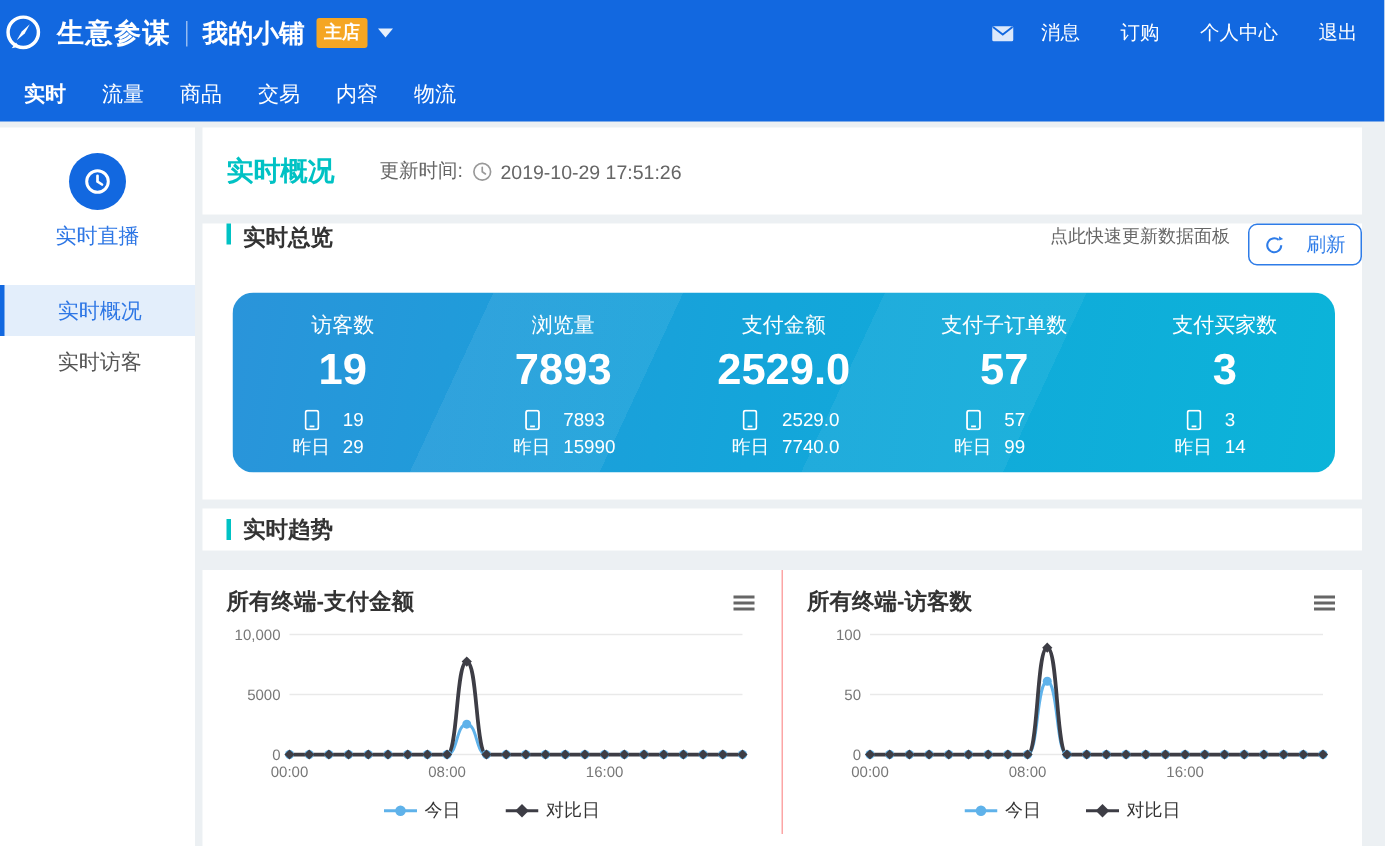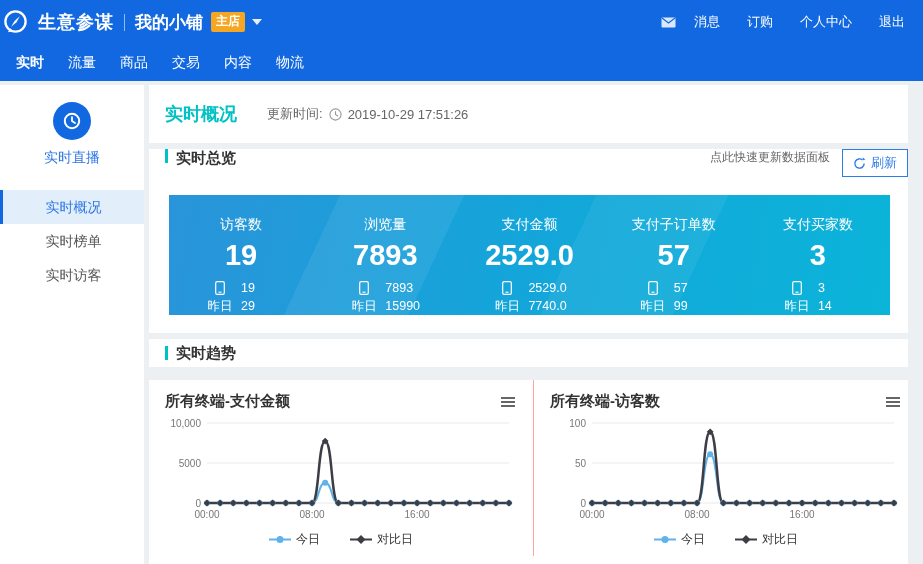--- a/index.html
+++ b/index.html
@@ -16,44 +16,44 @@
   .badge { background:#f5a623; color:#fff; font-size:12px; padding:1px 5px 2px; border-radius:2px; margin-left:8px; font-weight:bold; }
   .chev { width:0; height:0; border-left:5px solid transparent; border-right:5px solid transparent; border-top:6px solid #fff; margin-left:7px; opacity:.9; }
   .hdr-links { margin-left:auto; display:flex; align-items:center; gap:27px; font-size:13px; }
   .hdr-link { display:flex; align-items:center; gap:18px; cursor:pointer; }
   .hdr-row2 { height:37px; display:flex; align-items:center; padding:0 16px; gap:24px; font-size:14px; }
   .nav-item { cursor:pointer; }
   .nav-item.active { font-weight:bold; }
 
   
   .page { display:flex; margin-top:4px; height:479px; }
-  .sidebar { width:144px; background:#fff; margin-right:5px; flex:0 0 auto; padding-top:17px; display:flex; flex-direction:column; align-items:center; }
+  .sidebar { width:130px; background:#fff; margin-right:5px; flex:0 0 auto; padding-top:17px; display:flex; flex-direction:column; align-items:center; }
   .side-ico { width:38px; height:38px; border-radius:50%; background:#1268e0; display:flex; align-items:center; justify-content:center; }
   .side-group { margin-top:9px; color:#2e77e5; font-size:14px; }
   .side-list { margin-top:23px; width:100%; }
   .side-item { height:34px; line-height:34px; text-align:center; font-size:14px; color:#555; border-left:3px solid transparent; cursor:pointer; }
   .side-item.active { background:#e3eefb; color:#2e77e5; border-left-color:#1268e0; }
 
   .main { flex:1; margin-right:15px; display:flex; flex-direction:column; min-width:0; }
   .card { background:#fff; }
 
   
   .t-card { height:58px; display:flex; align-items:center; padding:0 16px; margin-bottom:6px; flex:0 0 auto; }
   .page-title { color:#00c2c4; font-size:18px; font-weight:bold; }
   .upd { margin-left:30px; display:flex; align-items:center; gap:6px; color:#666; font-size:13px; }
 
   
   .ov-card { margin-bottom:6px; padding-bottom:18px; flex:0 0 auto; }
   .sec-row { height:46px; display:flex; align-items:flex-start; padding:0 0 0 16px; }
   .sec-bar { width:3px; height:14px; background:#00c2c4; margin-right:8px; flex:0 0 auto; }
   .sec-title { font-size:15px; font-weight:bold; color:#333; }
   .hint { margin-left:auto; font-size:12px; color:#666; margin-right:12px; }
-  .refresh-btn { display:flex; align-items:center; gap:5px; border:1px solid #2e7ce8; color:#2e7ce8; background:#fff; font-size:13px; padding:4px 10px; border-radius:0; cursor:pointer; }
-
-  .banner { margin:0 18px 0 20px; height:120px; border-radius:0; color:#fff; display:flex; padding-top:21px;
+  .refresh-btn { display:flex; align-items:center; gap:15px; border:1px solid #2e7ce8; color:#2e7ce8; background:#fff; font-size:13px; padding:4px 10px; border-radius:6px; cursor:pointer; }
+
+  .banner { margin:0 18px 0 20px; height:120px; border-radius:14px; color:#fff; display:flex; padding-top:13px;
     background:
       linear-gradient(115deg, rgba(255,255,255,0) 22%, rgba(255,255,255,.07) 22%, rgba(255,255,255,.07) 38%, rgba(255,255,255,0) 38%, rgba(255,255,255,0) 55%, rgba(255,255,255,.06) 55%, rgba(255,255,255,.06) 72%, rgba(255,255,255,0) 72%),
       linear-gradient(100deg, #2a94da 0%, #14a5da 48%, #0bb4d9 100%);
   }
   .metric { flex:1; text-align:center; }
   .m-title { font-size:14px; margin-bottom:5px; }
   .m-value { font-size:29px; font-weight:600; line-height:1.15; margin-bottom:7px; }
   .m-sub { display:flex; justify-content:center; align-items:center; font-size:12.5px; height:18px; }
   .sub-l { min-width:30px; display:flex; justify-content:center; align-items:center; }
   .sub-v { min-width:42px; text-align:left; padding-left:6px; }
@@ -125,21 +125,20 @@
   <div class="sidebar">
     <div class="side-ico">
       <svg width="20" height="20" viewBox="0 0 20 20">
         <circle cx="10" cy="10" r="7.2" fill="none" stroke="#fff" stroke-width="2"></circle>
         <path d="M10 6.2 V10 L13 12" fill="none" stroke="#fff" stroke-width="1.8" stroke-linecap="round"></path>
       </svg>
     </div>
     <div class="side-group">实时直播</div>
     <div class="side-list">
       <div class="side-item active">实时概况</div>
-      <div class="side-item">实时榜单</div>
       <div class="side-item">实时访客</div>
     </div>
   </div>
 
   <div class="main">
 
     <div class="card t-card">
       <span class="page-title">实时概况</span>
       <span class="upd">
         <span>更新时间:</span>

